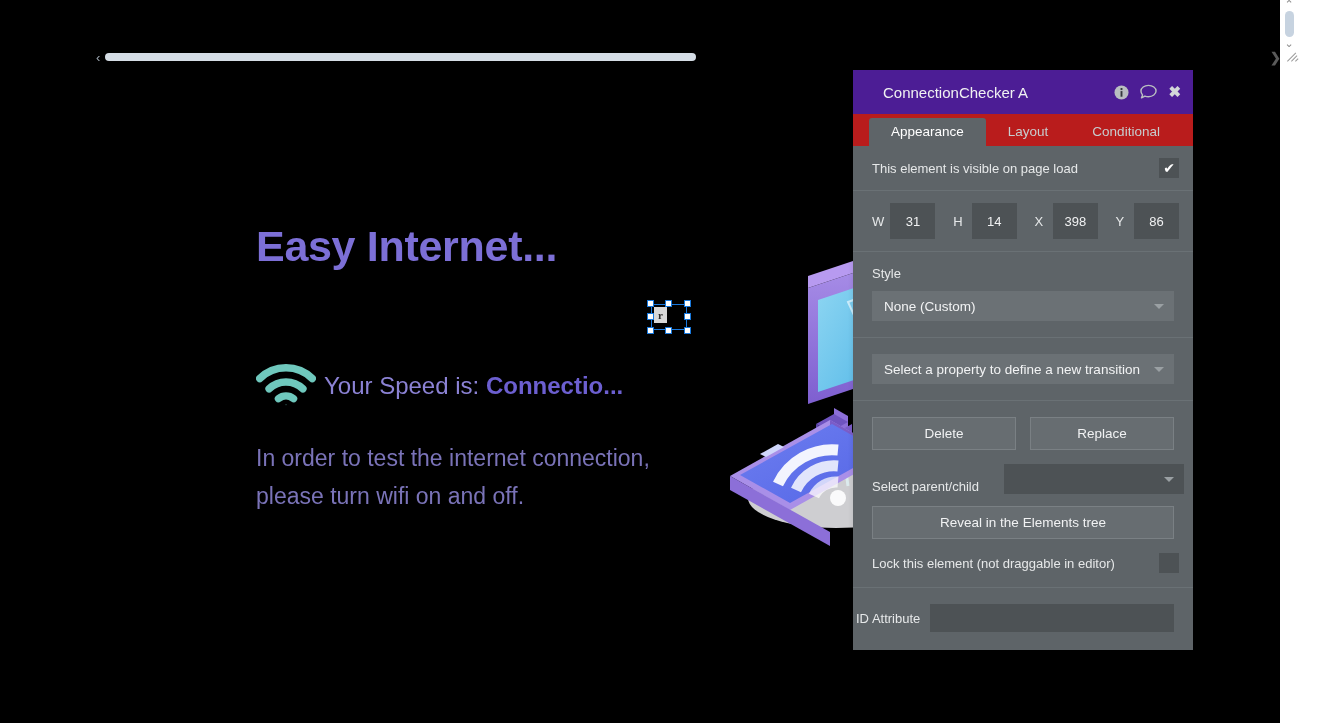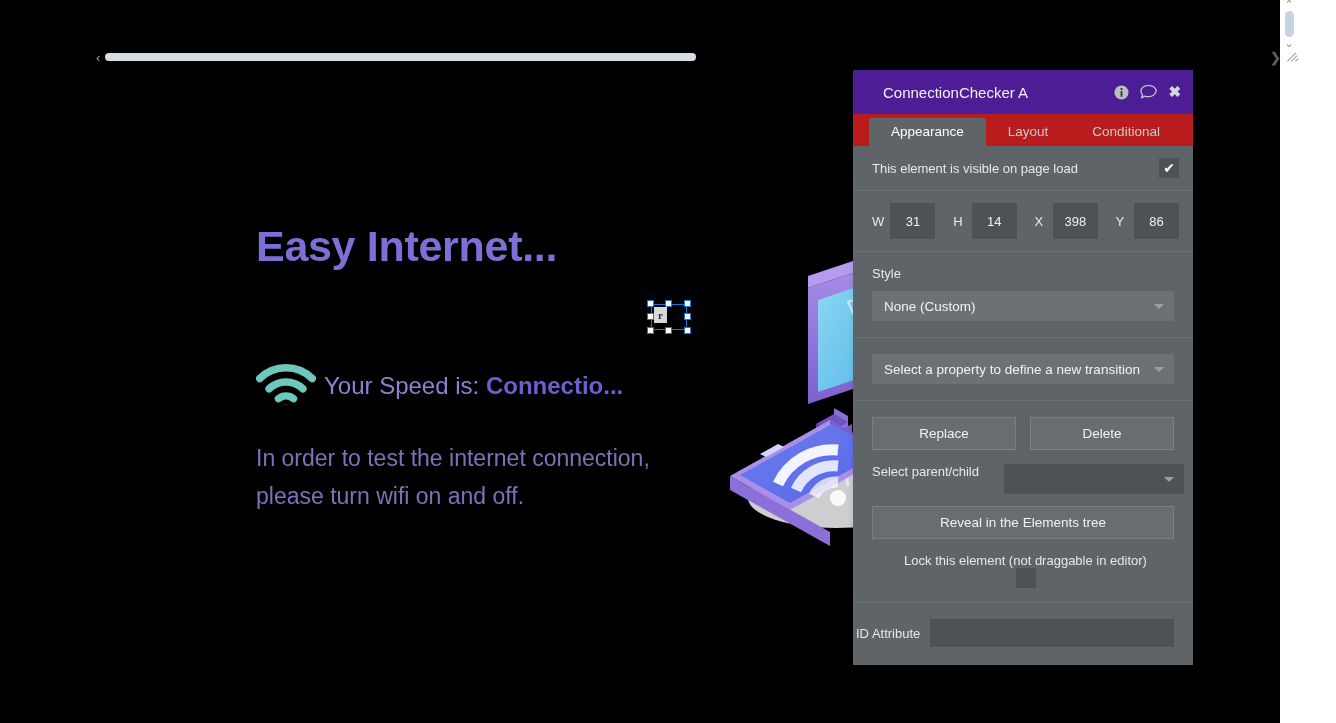--- a/index.html
+++ b/index.html
@@ -349,21 +349,21 @@
     font-size: 13.5px;
     display: flex;
     align-items: center;
     justify-content: center;
     cursor: pointer;
     box-sizing: border-box;
   }
 
   .parent-row {
     display: flex;
-    align-items: flex-start;
+    align-items: flex-end;
     padding: 14px 9px 0 19px;
     gap: 25px;
   }
   .parent-row .lbl { font-size: 13px; color: #e6e8e9; white-space: nowrap; }
   .parent-row .select { flex: 1; }
 
   .reveal-wrap { padding: 12px 19px 0 19px; }
   .btn-wide {
     height: 33px;
     background: #676d71;
@@ -375,21 +375,20 @@
     justify-content: center;
     cursor: pointer;
     box-sizing: border-box;
   }
 
   .lock-row {
     display: flex;
     align-items: center;
     padding: 14px 14px 14px 19px;
     border-bottom: 1px solid #6a7175;
-    flex-direction: column;
   }
   .lock-row .lbl { flex: 1; font-size: 13px; color: #e6e8e9; }
 
   .id-row {
     display: flex;
     align-items: center;
     padding: 16px 19px 18px 3px;
     gap: 10px;
   }
   .id-row .lbl { font-size: 13px; color: #e6e8e9; white-space: nowrap; }
@@ -568,22 +567,22 @@
     </div>
 
     <div class="sect no-label">
       <div class="select">
         <span>Select a property to define a new transition</span>
         <span class="caret"></span>
       </div>
     </div>
 
     <div class="btn-row">
+      <div class="btn">Delete</div>
       <div class="btn">Replace</div>
-      <div class="btn">Delete</div>
     </div>
 
     <div class="parent-row">
       <span class="lbl">Select parent/child</span>
       <div class="select empty">
         <span></span>
         <span class="caret"></span>
       </div>
     </div>
 

